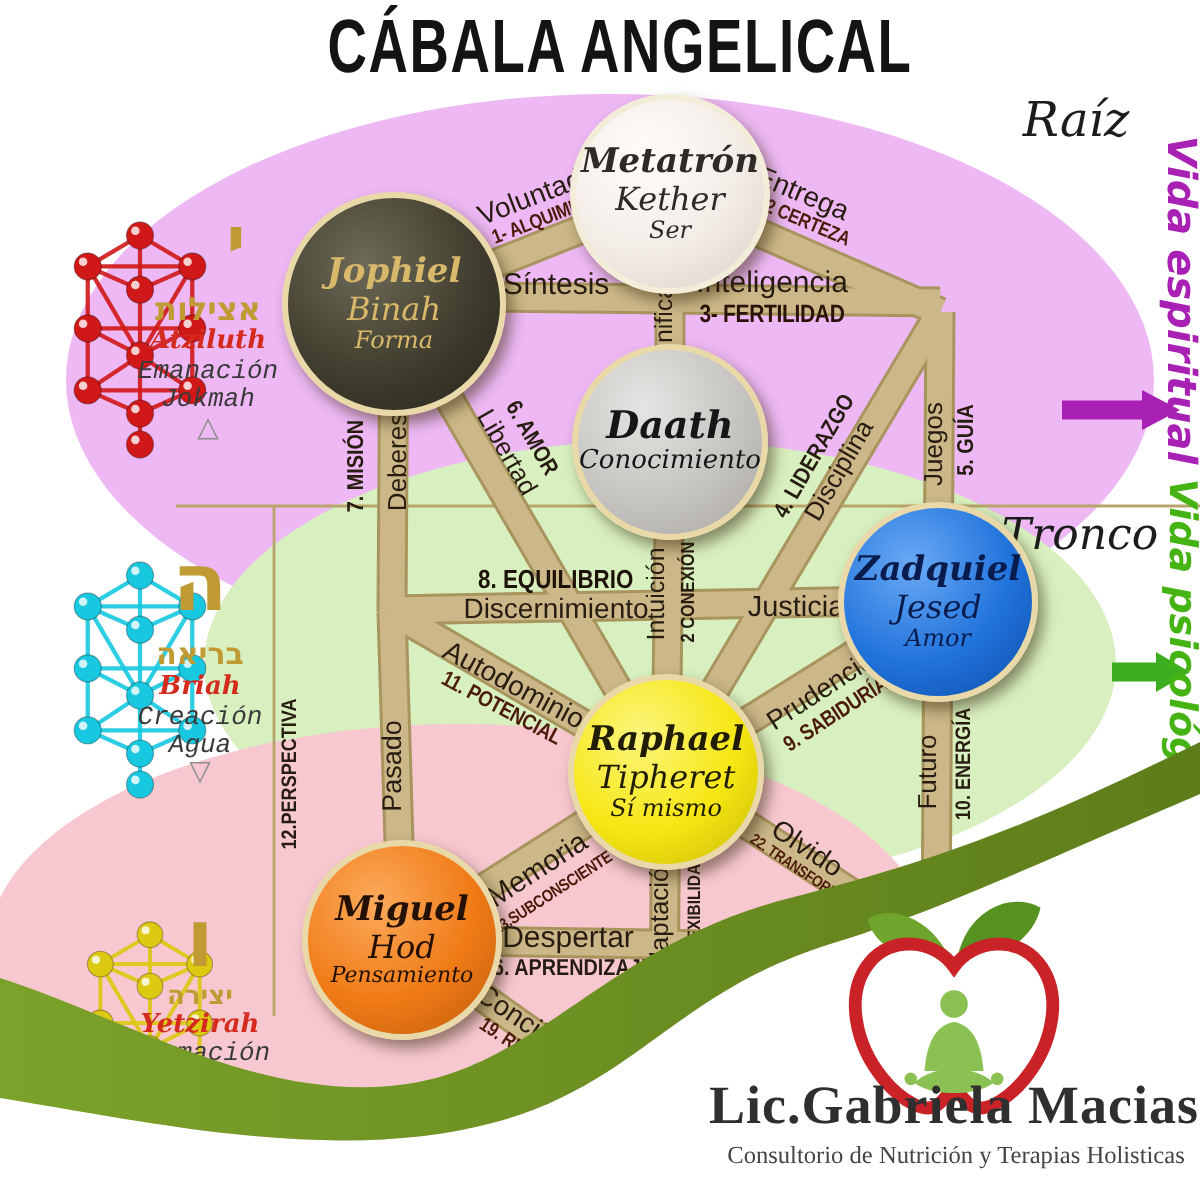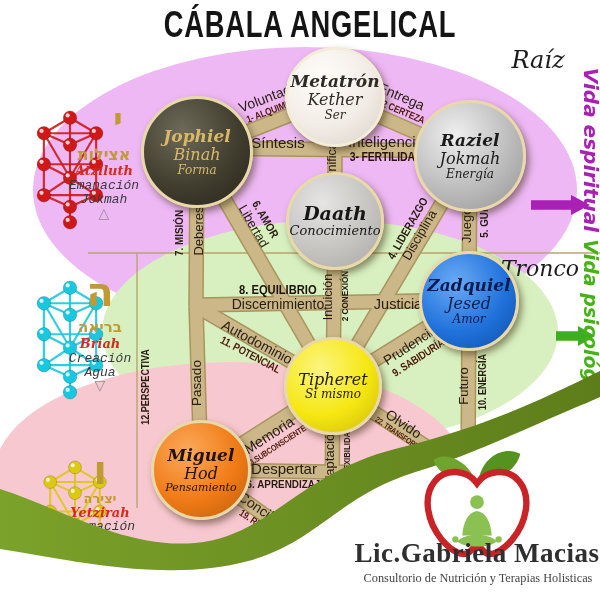--- a/index.html
+++ b/index.html
@@ -212,39 +212,34 @@
     <span class="n1">Metatrón</span>
     <span class="n2">Kether</span>
     <span class="n3">Ser</span>
   </div>
   <div class="node" style="left:197px;top:152px;width:106px;height:106px;color:#d8b86a;
               background:radial-gradient(circle at 36% 30%,#6e6a58,#413e2f 55%,#26241b)">
     <span class="n1">Jophiel</span>
     <span class="n2">Binah</span>
     <span class="n3">Forma</span>
   </div>
-  <div class="node" style="left:470px;top:156px;width:106px;height:106px;color:#1b1b1b;
-              background:radial-gradient(circle at 36% 30%,#efefef,#bcbcbc 55%,#949494)">
-    <span class="n1">Raziel</span>
-    <span class="n2">Jokmah</span>
-    <span class="n3">Energía</span>
-  </div>
   <div class="node" style="left:335px;top:221px;width:92px;height:92px;color:#161616;
               background:radial-gradient(circle at 36% 30%,#e6e5e3,#c6c4c1 55%,#a8a5a1)">
     <span class="n1" style="font-size:19px">Daath</span>
     <span class="n2" style="font-size:13px">Conocimiento</span>
   </div>
   <div class="node" style="left:469px;top:301px;width:94px;height:94px;color:#081c4e;
               background:radial-gradient(circle at 36% 30%,#6aaaf5,#2173dc 55%,#0c4da8)">
     <span class="n1">Zadquiel</span>
     <span class="n2">Jesed</span>
     <span class="n3">Amor</span>
   </div>
   <div class="node" style="left:333px;top:386px;width:92px;height:92px;color:#201d03;
               background:radial-gradient(circle at 36% 30%,#fcf57e,#f6e712 55%,#c8b909)">
+    <span class="n1">Raphael</span>
     <span class="n2">Tipheret</span>
     <span class="n3">Sí mismo</span>
   </div>
   <div class="node" style="left:201px;top:470px;width:94px;height:94px;color:#241104;
               background:radial-gradient(circle at 36% 30%,#fcaa5c,#f07b16 55%,#bf5c0c)">
     <span class="n1">Miguel</span>
     <span class="n2">Hod</span>
     <span class="n3" style="font-size:11px">Pensamiento</span>
   </div>
 

